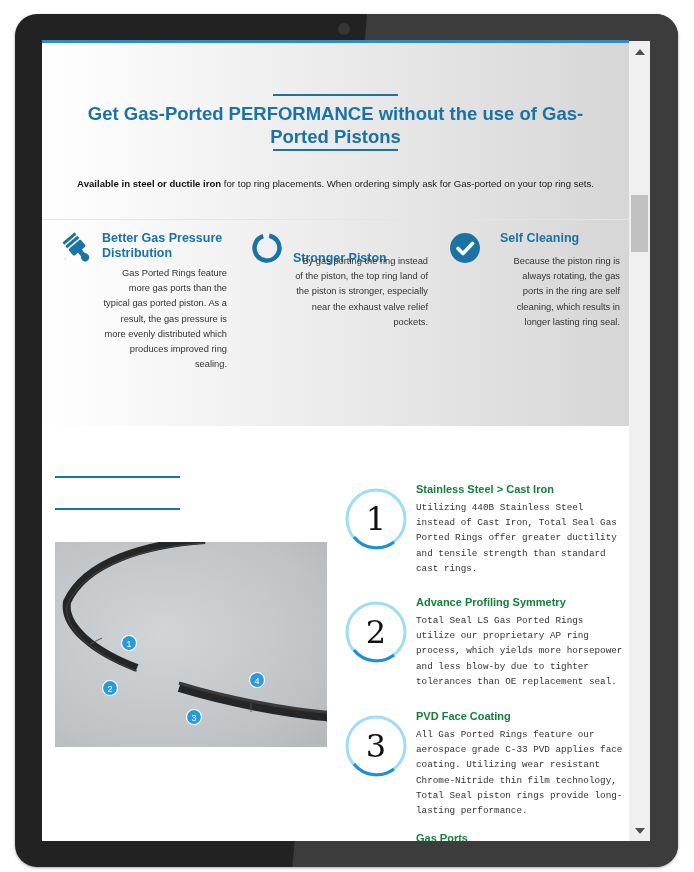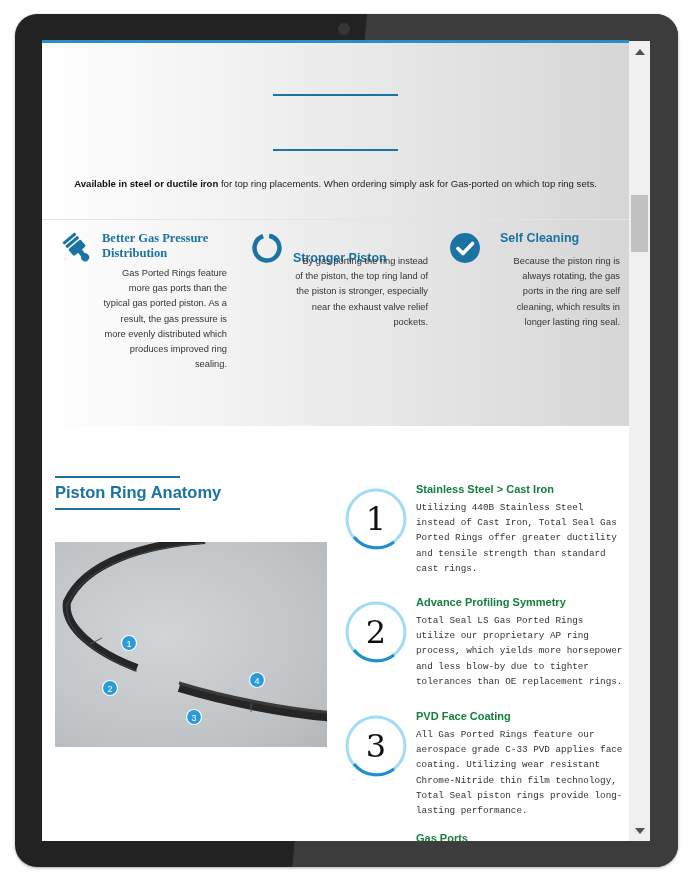--- a/index.html
+++ b/index.html
@@ -105,36 +105,37 @@
 <div class="tablet">
   <div class="tablet-glare"></div>
   <div class="camera"></div>
 </div>
 
 <div class="screen">
   <div class="topbar"></div>
 
   <section class="hero">
     <div class="rule" style="left:231px; top:51px; width:125px;"></div>
+    <h2 class="hero-title">Get Gas-Ported PERFORMANCE without the use of Gas-Ported Pistons</h2>
     <div class="rule" style="left:231px; top:106px; width:125px;"></div>
-    <p class="hero-sub"><b>Available in steel or ductile iron</b><span> for top ring placements. When ordering simply ask for Gas-ported on which top ring sets.</span></p>
+    <p class="hero-sub"><b>Available in steel or ductile iron</b><span> for top ring placements. When ordering simply ask for Gas-ported on your top ring sets.</span></p>
     <div class="hero-divider"></div>
 
     <div class="feature" style="left:17px;">
       <svg class="ficon" viewBox="0 0 34 34">
         <g fill="#1a73a3" transform="rotate(-40 17 17)">
           <rect x="10" y="4" width="16" height="3" rx="1"></rect>
           <rect x="10" y="8.5" width="16" height="3" rx="1"></rect>
           <rect x="10" y="13" width="16" height="9" rx="2"></rect>
           <rect x="15.5" y="21" width="5" height="6"></rect>
           <circle cx="18" cy="30" r="4"></circle>
         </g>
         <circle cx="6.5" cy="28" r="1.7" fill="#efefef"></circle>
       </svg>
-      <h3 style="left:43px; top:0; width:140px;font-family:Liberation Serif, serif;">Better Gas Pressure Distribution</h3>
+      <h3 style="left:43px; top:0; width:140px;">Better Gas Pressure Distribution</h3>
       <p style="left:43px; top:35px; width:125px;">Gas Ported Rings feature more gas ports than the typical gas ported piston. As a result, the gas pressure is more evenly distributed which produces improved ring sealing.</p>
     </div>
 
     <div class="feature" style="left:210px;">
       <svg class="ficon" viewBox="0 0 34 34">
         <circle cx="15" cy="17" r="12.5" fill="none" stroke="#1a73a3" stroke-width="4.5" stroke-dasharray="72 6.5" transform="rotate(-80 15 17)"></circle>
       </svg>
       <h3 style="left:41px; top:0; width:140px;margin-top:20px;">Stronger Piston</h3>
       <p style="left:41px; top:23px; width:135px;">By gas porting the ring instead of the piston, the top ring land of the piston is stronger, especially near the exhaust valve relief pockets.</p>
     </div>
@@ -143,21 +144,20 @@
       <svg class="ficon" viewBox="0 0 34 34">
         <circle cx="16" cy="17" r="15" fill="#1a73a3"></circle>
         <path d="M9 17.5 L14 22.5 L23.5 12.5" fill="none" stroke="#ffffff" stroke-width="3.6" stroke-linecap="round" stroke-linejoin="round"></path>
       </svg>
       <h3 style="left:51px; top:0; width:130px;">Self Cleaning</h3>
       <p style="left:51px; top:23px; width:120px;">Because the piston ring is always rotating, the gas ports in the ring are self cleaning, which results in longer lasting ring seal.</p>
     </div>
   </section>
 
   <div class="rule" style="left:13px; top:436px; width:125px;"></div>
-  <h2 class="anat-title">Piston Ring Anatomy</h2>
   <div class="rule" style="left:13px; top:468px; width:125px;"></div>
 
   <div class="photo">
     <svg width="272" height="205" viewBox="0 0 272 205">
       <path d="M150 -2 C 90 2, 30 20, 12 60 C 8 85, 40 110, 82 126" fill="none" stroke="#262626" stroke-width="8"></path>
       <path d="M150 -2 C 90 2, 30 20, 12 60 C 8 85, 40 110, 82 126" fill="none" stroke="#444" stroke-width="1" transform="translate(0,3)"></path>
       <path d="M124 146 C 170 160, 230 172, 280 176" fill="none" stroke="#262626" stroke-width="8"></path>
       <path d="M124 141 C 170 155, 230 167, 280 171" fill="none" stroke="#3a3a3a" stroke-width="3"></path>
       <line x1="35" y1="102" x2="47" y2="96" stroke="#555" stroke-width="1"></line>
       <line x1="196" y1="161" x2="196" y2="170" stroke="#555" stroke-width="1"></line>
@@ -188,21 +188,21 @@
 
   <div class="anat-item" style="top:552px;">
     <div class="num-circle">
       <svg width="64" height="64" viewBox="0 0 64 64">
         <circle cx="32" cy="32" r="29" fill="none" stroke="#9fdcf7" stroke-width="3"></circle>
         <path d="M10 50 A29 29 0 0 0 50 55" fill="none" stroke="#1e90d0" stroke-width="3"></path>
       </svg>
       <span>2</span>
     </div>
     <h4>Advance Profiling Symmetry</h4>
-    <p>Total Seal LS Gas Ported Rings utilize our proprietary AP ring process, which yields more horsepower and less blow-by due to tighter tolerances than OE replacement rings.</p>
+    <p>Total Seal LS Gas Ported Rings utilize our proprietary AP ring process, which yields more horsepower and less blow-by due to tighter tolerances than OE replacement seal.</p>
   </div>
 
   <div class="anat-item" style="top:666px;">
     <div class="num-circle">
       <svg width="64" height="64" viewBox="0 0 64 64">
         <circle cx="32" cy="32" r="29" fill="none" stroke="#9fdcf7" stroke-width="3"></circle>
         <path d="M10 50 A29 29 0 0 0 50 55" fill="none" stroke="#1e90d0" stroke-width="3"></path>
       </svg>
       <span>3</span>
     </div>

